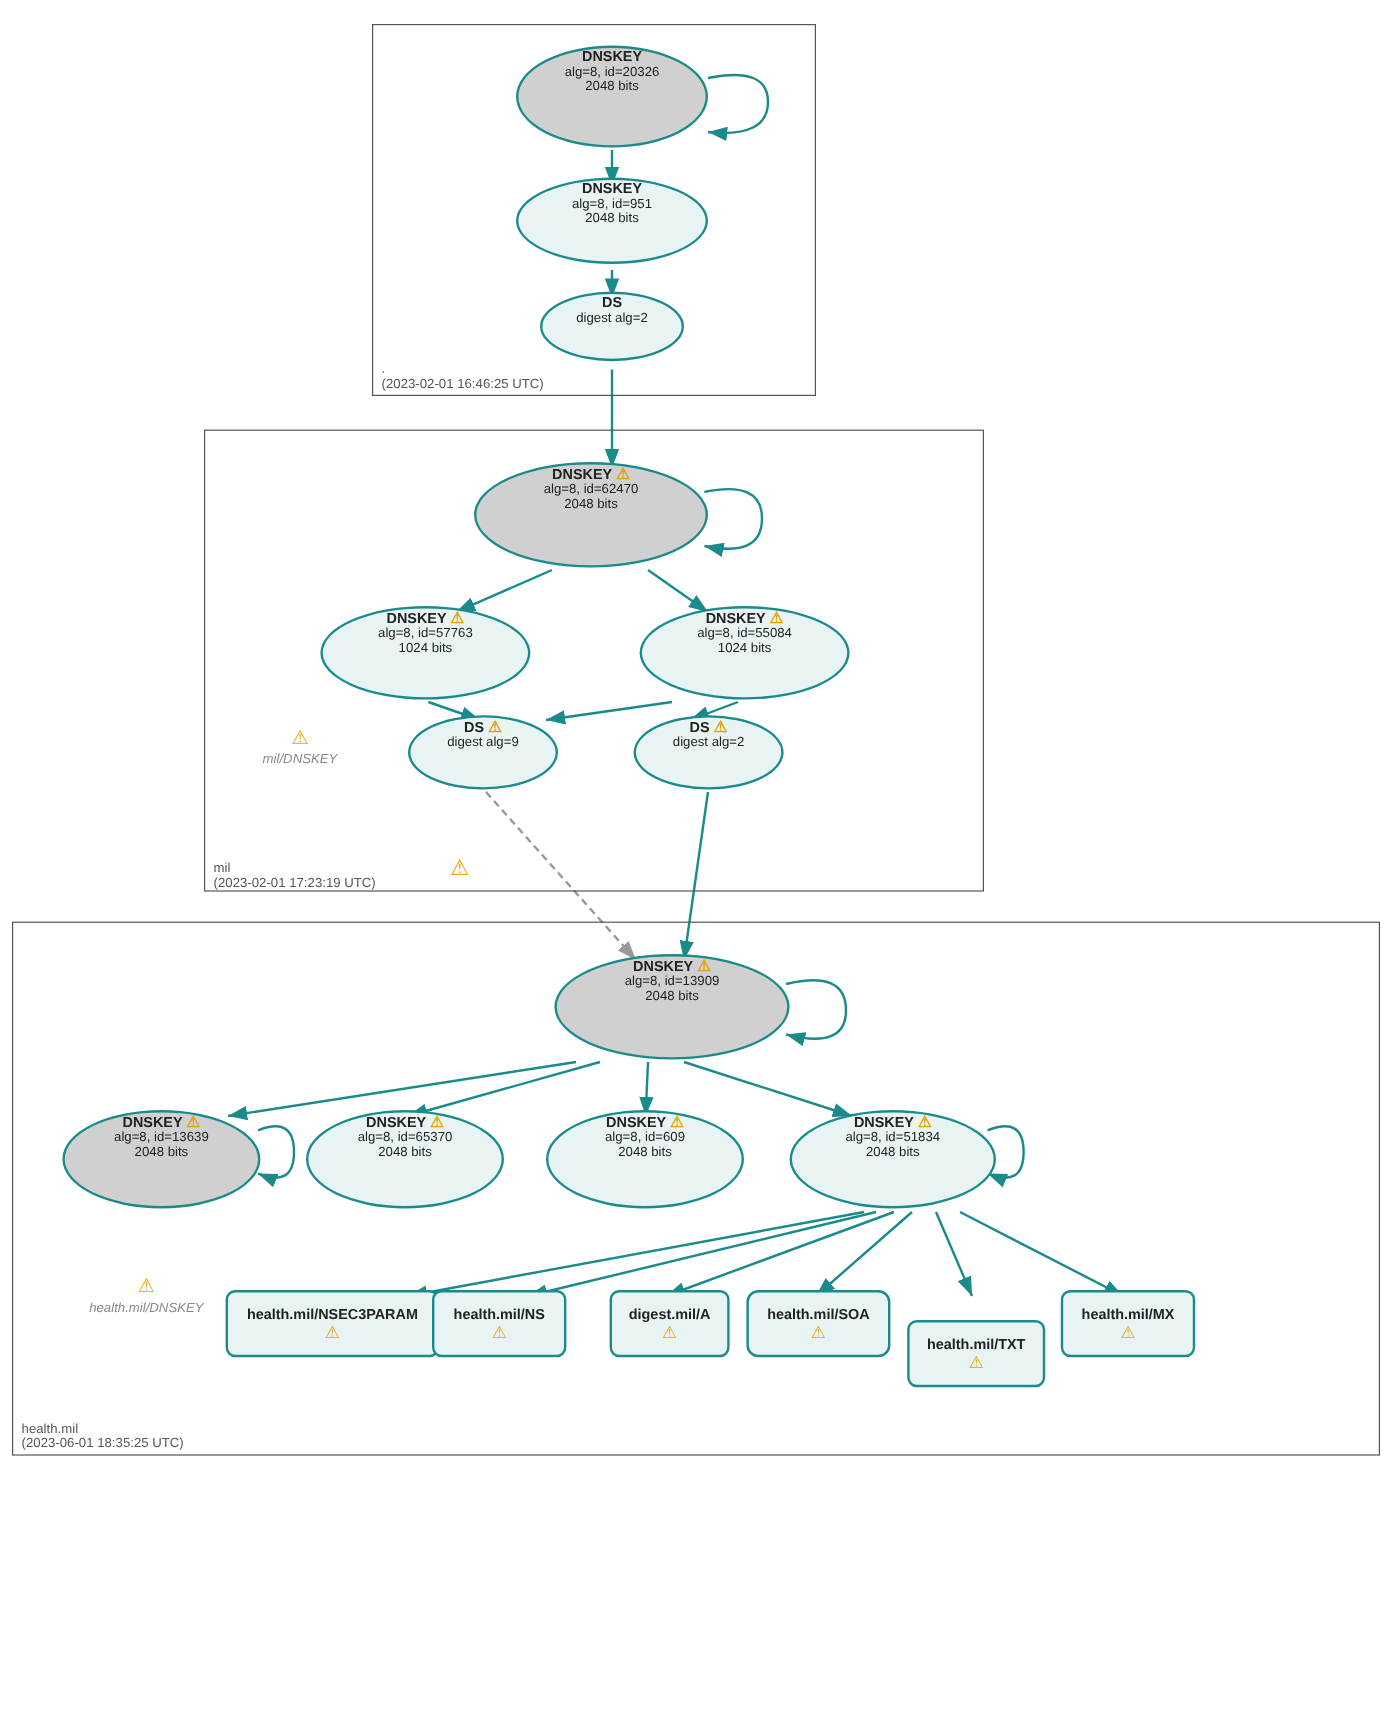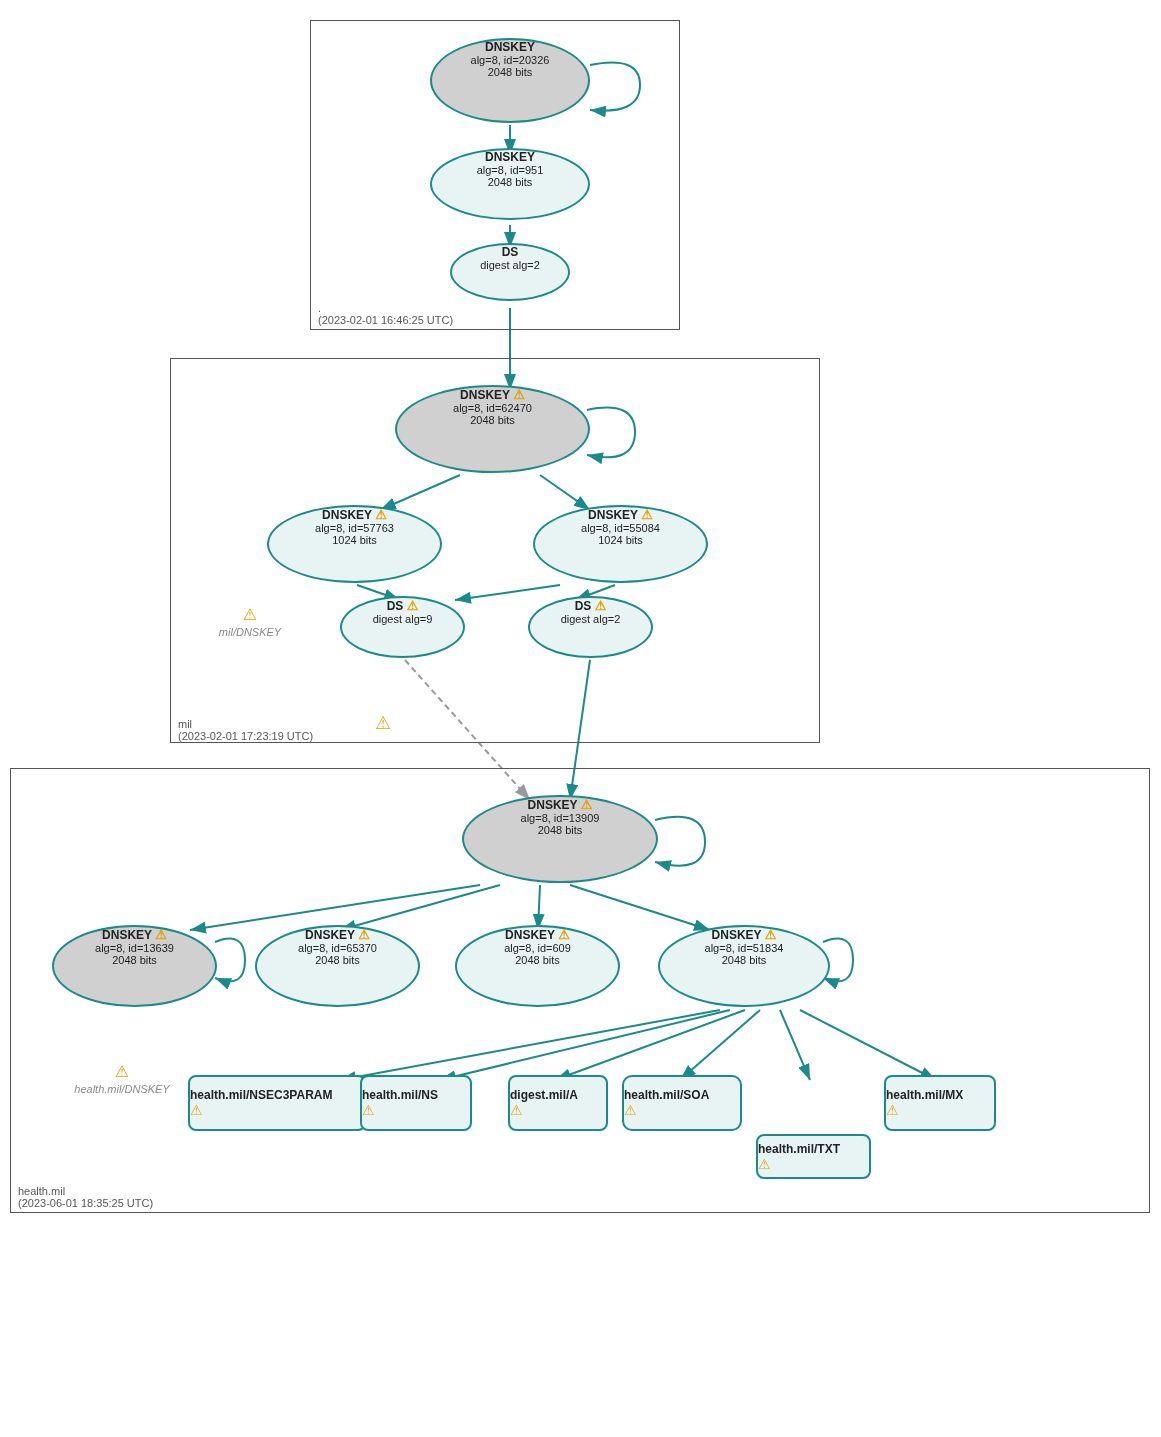--- a/index.html
+++ b/index.html
@@ -53,21 +53,21 @@
     }
 
     
     .node-rect {
       position: absolute;
       border-radius: 8px;
       border: 2px solid #1a8a8a;
       background: #e8f4f4;
       display: flex;
       flex-direction: column;
-      align-items: flex-start;
+      align-items: center;
       justify-content: center;
       text-align: center;
       font-size: 11px;
       color: #222;
     }
 
     .node-rect .node-title {
       font-weight: bold;
       font-size: 12px;
     }
@@ -292,21 +292,21 @@
   <div class="node-rect" style="left:508px; top:1075px; width:100px; height:56px;">
     <span class="node-title">digest.mil/A</span>
     <div style="color:#e8a000; font-size:14px;">⚠</div>
   </div>
 
   <div class="node-rect" style="left:622px; top:1075px; width:120px; height:56px;border-radius:10px;">
     <span class="node-title">health.mil/SOA</span>
     <div style="color:#e8a000; font-size:14px;">⚠</div>
   </div>
 
-  <div class="node-rect" style="left:756px; top:1134px; width:115px; height:45px;">
+  <div class="node-rect" style="left:756px; top:1100px; width:115px; height:56px;">
     <span class="node-title">health.mil/TXT</span>
     <div style="color:#e8a000; font-size:14px;">⚠</div>
   </div>
 
   <div class="node-rect" style="left:884px; top:1075px; width:112px; height:56px;">
     <span class="node-title">health.mil/MX</span>
     <div style="color:#e8a000; font-size:14px;">⚠</div>
   </div>
 
   <div class="section-label" style="left:18px; top:1185px;">

